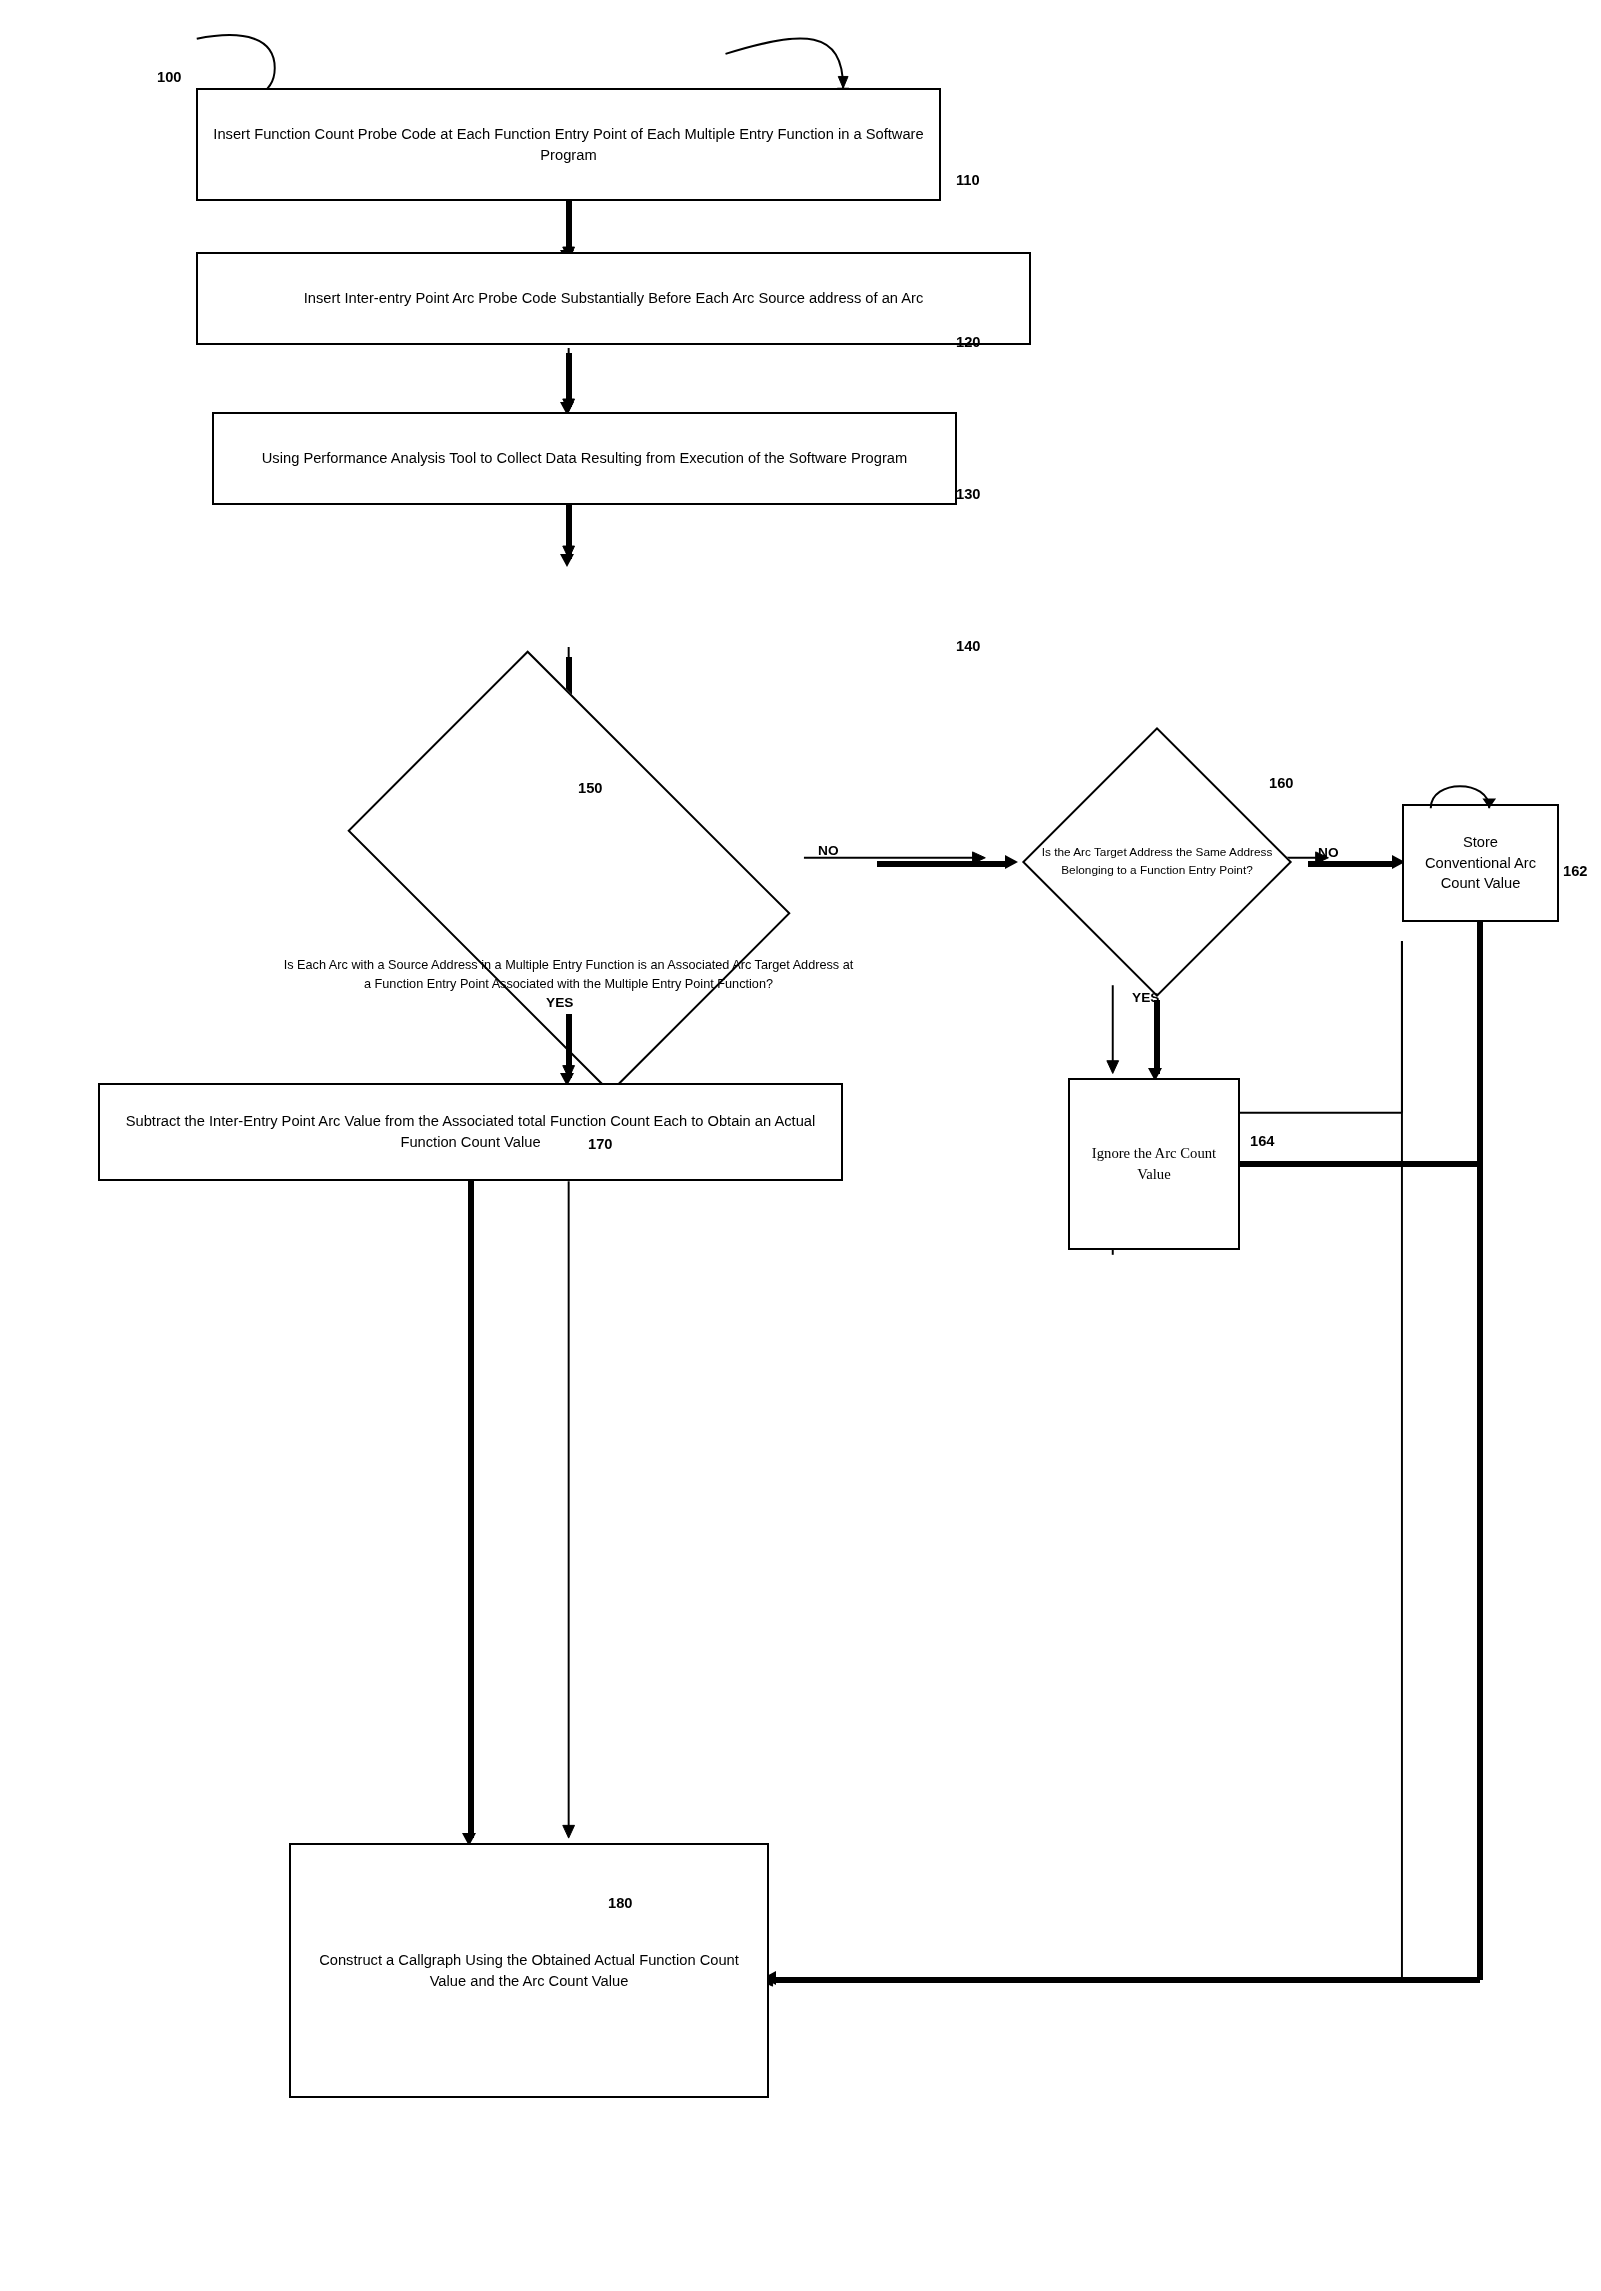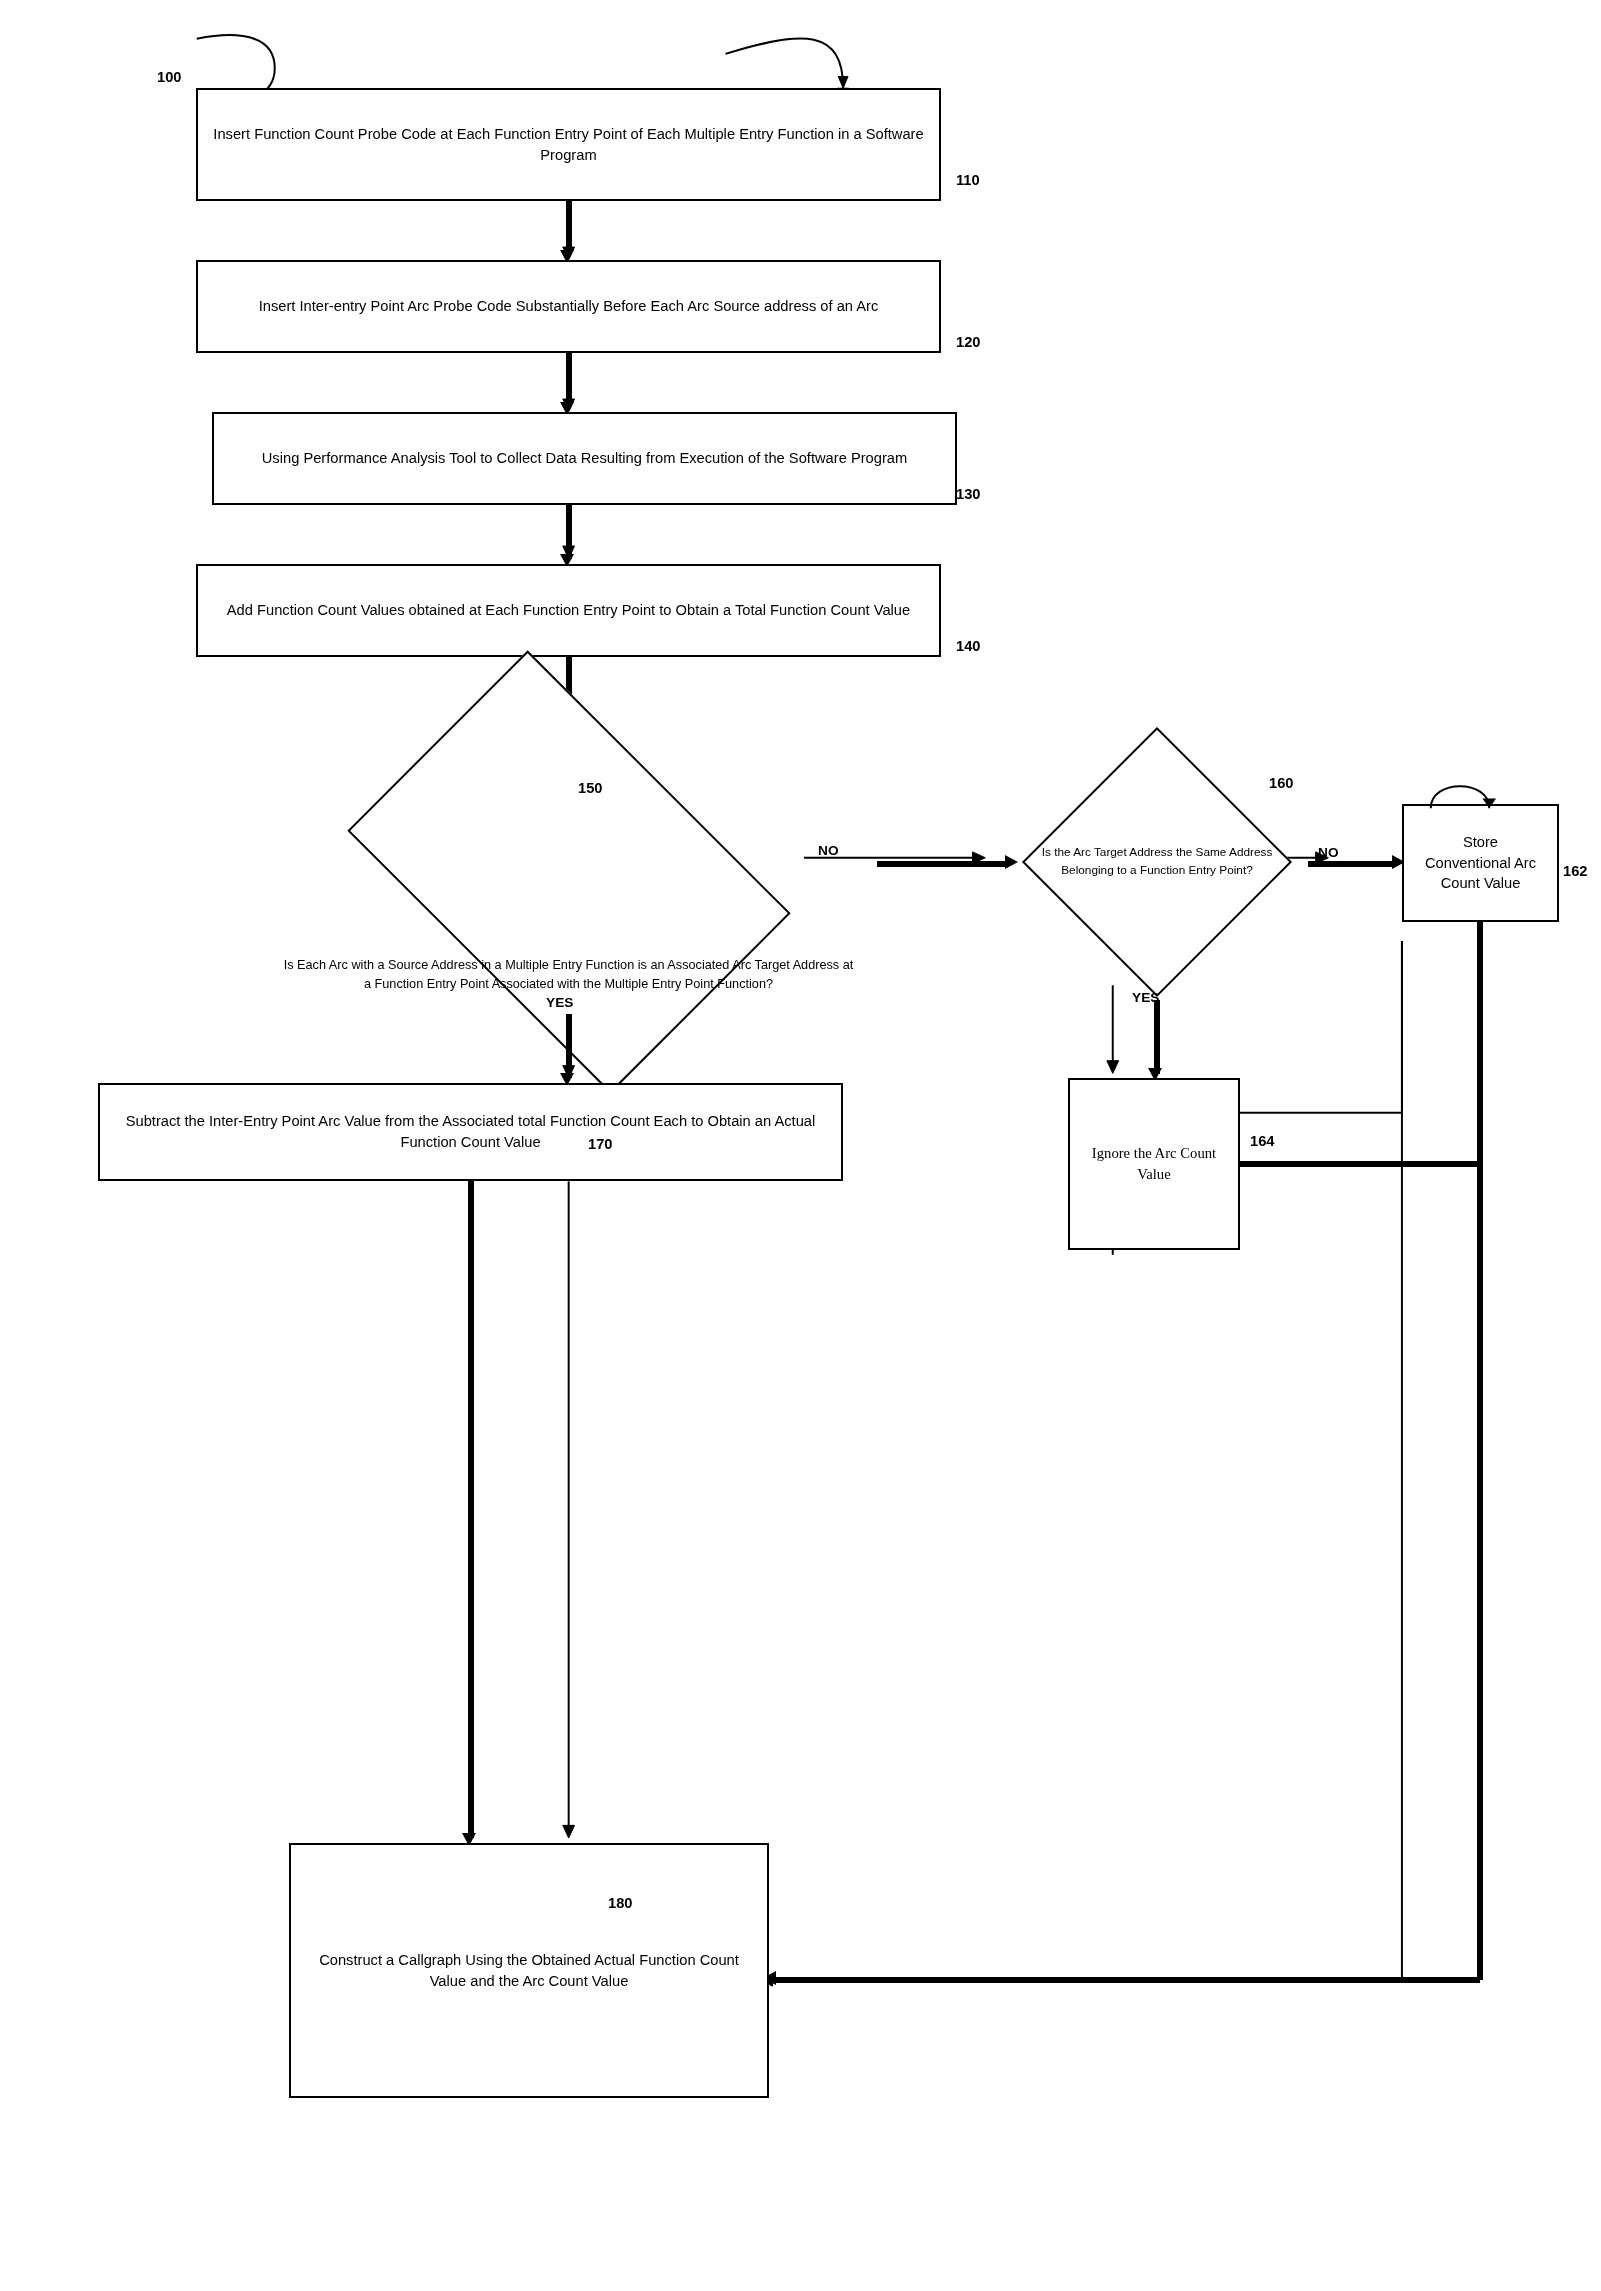--- a/index.html
+++ b/index.html
@@ -116,42 +116,38 @@
 
   <div class="box" style="left:196px; top:88px; width:745px; height:113px;">
     <span>Insert Function Count Probe Code at Each Function Entry Point of
 Each Multiple Entry Function in a Software Program</span>
   </div>
   <div class="label" style="left:956px; top:132px;">110</div>
 
   <div style="position:absolute;left:566px;top:201px;width:5.9px;height:54px;background:#000;"></div>
   <div style="position:absolute;left:560px;top:250px;width:0;height:0;border-left:7.8px solid transparent;border-right:7.8px solid transparent;border-top:13.7px solid #000;"></div>
 
-  <div class="box" style="left:196px; top:260px; width:745px; height:93px;">
+  <div class="box" style="left:196px; top:252px; width:835px; height:93px;">
     <span>Insert Inter-entry Point Arc Probe Code Substantially Before Each Arc
 Source address of an Arc</span>
   </div>
   <div class="label" style="left:956px; top:294px;">120</div>
 
   <div style="position:absolute;left:566px;top:353px;width:5.9px;height:54px;background:#000;"></div>
   <div style="position:absolute;left:560px;top:402px;width:0;height:0;border-left:7.8px solid transparent;border-right:7.8px solid transparent;border-top:13.7px solid #000;"></div>
 
   <div class="box" style="left:212px; top:412px; width:745px; height:93px;">
     <span>Using Performance Analysis Tool to Collect Data Resulting from
 Execution of the Software Program</span>
   </div>
   <div class="label" style="left:956px; top:446px;">130</div>
 
   <div style="position:absolute;left:566px;top:505px;width:5.9px;height:54px;background:#000;"></div>
   <div style="position:absolute;left:560px;top:554px;width:0;height:0;border-left:7.8px solid transparent;border-right:7.8px solid transparent;border-top:13.7px solid #000;"></div>
 
-  <div class="box" style="left:196px; top:564px; width:745px; height:93px;">
-    <span>Add Function Count Values obtained at Each Function Entry Point to
-Obtain a Total Function Count Value</span>
-  </div>
   <div class="label" style="left:956px; top:598px;">140</div>
 
   <div style="position:absolute;left:566px;top:657px;width:5.9px;height:69px;background:#000;"></div>
   <div style="position:absolute;left:560px;top:720px;width:0;height:0;border-left:7.8px solid transparent;border-right:7.8px solid transparent;border-top:13.7px solid #000;"></div>
 
   <div style="position:absolute;left:260px;top:730px;width:617px;height:284px;">
 
     <div style="position:absolute;left:50%;top:50%;width:372px;height:255px;border:2px solid #000;background:#fff;transform:translate(-50%,-50%) rotate(45deg);"></div>
     <div style="position:absolute;left:0;top:0;width:100%;height:100%;display:flex;align-items:flex-end;justify-content:center;text-align:center;font-size:12.7px;line-height:1.5;padding:19.6px;">
       <span>Is Each Arc with a Source Address in a Multiple Entry Function is an Associated Arc Target Address at a Function Entry Point Associated with the Multiple Entry Point Function?</span>

